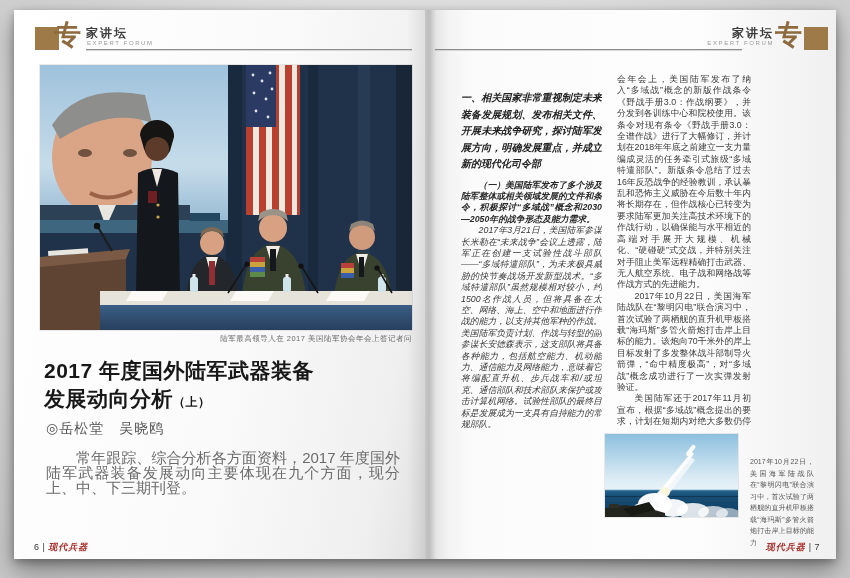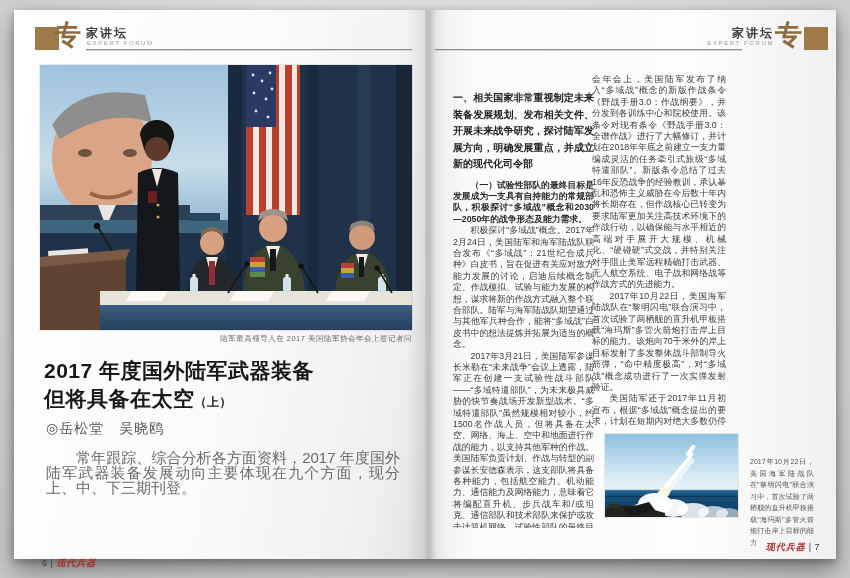--- a/index.html
+++ b/index.html
@@ -44,40 +44,40 @@
     position:absolute; left:30px; top:347px; width:370px;
     font-size:21px; line-height:28px; font-weight:bold; color:#181818; letter-spacing:.5px;
   }
   .title-paren { font-size:12px; font-weight:bold; color:#181818; }
   .authors { position:absolute; left:32px; top:410px; font-size:14px; color:#555; letter-spacing:1px; }
   .abstract {
     position:absolute; left:32px; top:440px; width:354px;
     font-size:15px; line-height:15px; color:#6b6b6b; text-align:justify; text-indent:2em;
   }
   .footer { position:absolute; top:531px; font-size:9px; color:#3a3a3a; letter-spacing:.5px; }
-  .footer-left { left:28px;margin-top:16px; }
+  .footer-left { left:20px; }
   .footer-right { right:16px; }
   .journal-red {
     color:#a8302c; font-weight:bold; font-style:italic;
     font-family:"Liberation Serif","DejaVu Serif",serif; letter-spacing:1px;
   }
 
   
-  .col1 { position:absolute; left:28px; top:80px; width:141px; height:438px; overflow:hidden; }
+  .col1 { position:absolute; left:36px; top:80px; width:141px; height:438px; overflow:hidden;font-style:italic; }
   .section-heading {
     font-size:10px; line-height:16.5px; font-weight:bold; color:#222;
     text-align:justify; margin-bottom:7px;
   }
   .body-par {
     font-size:8.8px; line-height:11.4px; color:#3a3a3a;
     text-align:justify; text-indent:2em;
   }
   .body-par.bold-par { font-weight:bold; color:#2a2a2a; }
   .body-par.no-indent { text-indent:0; }
-  .col2 { position:absolute; left:167px; top:64px; width:134px; height:353px; overflow:hidden; }
+  .col2 { position:absolute; left:192px; top:64px; width:134px; height:353px; overflow:hidden; }
   .missile-photo { position:absolute; left:180px; top:424px; width:133px; height:83px; display:block;
                    box-shadow:0 0 0 1px rgba(0,0,0,.08); }
   .photo-cap-right {
     position:absolute; left:325px; top:446px; width:64px;
     font-size:7px; line-height:11.5px; color:#555; text-align:justify;
   }
 </style>
 </head>
 <body>
 
@@ -210,21 +210,21 @@
           <circle cx="207" cy="199" r="2.6" fill="#111"></circle>
           <line x1="278" y1="228" x2="262" y2="202" stroke="#161616" stroke-width="1.6"></line>
           <circle cx="261" cy="201" r="2.6" fill="#111"></circle>
           <line x1="352" y1="228" x2="338" y2="204" stroke="#161616" stroke-width="1.6"></line>
           <circle cx="337" cy="203" r="2.6" fill="#111"></circle>
         </g>
       </svg>
       <div class="photo-cap-left">陆军最高领导人在 2017 美国陆军协会年会上答记者问</div>
 
       <h1 class="article-title"><span>2017 年度国外陆军武器装备</span><br>
-        <span>但将具备在太空</span><span class="title-paren">（上）</span>
+        <span>发展动向分析</span><span class="title-paren">（上）</span>
       </h1>
       <div class="authors">◎岳松堂　吴晓鸥</div>
       <p class="abstract">常年跟踪、综合分析各方面资料，2017 年度国外陆军武器装备发展动向主要体现在九个方面，现分上、中、下三期刊登。</p>
 
       <div class="footer footer-left">
         <span>6 | </span><span class="journal-red">现代兵器</span>
       </div>
     </div>
 
     <div class="page page-right">
@@ -232,22 +232,21 @@
       <div>
         <div class="accent-square" style="right:8px; top:17px;"></div>
         <div class="zhuan" style="right:34px; top:12px;">专</div>
         <div class="forum-title" style="right:62px; top:15px;">家讲坛</div>
         <div class="forum-sub" style="right:62px; top:30px;">EXPERT FORUM</div>
         <div class="hdr-rule" style="left:10px; right:94px; top:39px;"></div>
       </div>
 
       <div class="col1">
         <h2 class="section-heading">一、相关国家非常重视制定未来装备发展规划、发布相关文件、开展未来战争研究，探讨陆军发展方向，明确发展重点，并成立新的现代化司令部</h2>
-        <p class="body-par bold-par">（一）试验性部队的最终目标是发展成为一支具有自持能力的常规部队，积极探讨“多域战”概念和2030—2050年的战争形态及能力需求。</p>
-        <p class="body-par">积极探讨“多域战”概念。2017年2月24日，美国陆军和海军陆战队联合发布《“多域战”：21世纪合成兵种》白皮书，旨在促进有关应对敌方能力发展的讨论，启迪后续概念制定、作战模拟、试验与能力发展的构想，谋求将新的作战方式融入整个联合部队。陆军与海军陆战队期望通过与其他军兵种合作，能将“多域战”白皮书中的想法提炼并拓展为适当的概念。</p>
+        <p class="body-par bold-par">（一）美国陆军发布了多个涉及陆军整体或相关领域发展的文件和条令，积极探讨“多域战”概念和2030—2050年的战争形态及能力需求。</p>
         <p class="body-par">2017年3月21日，美国陆军参谋长米勒在“未来战争”会议上透露，陆军正在创建一支试验性战斗部队——“多域特遣部队”，为未来极具威胁的快节奏战场开发新型战术。“多域特遣部队”虽然规模相对较小，约1500名作战人员，但将具备在太空、网络、海上、空中和地面进行作战的能力，以支持其他军种的作战。美国陆军负责计划、作战与转型的副参谋长安德森表示，这支部队将具备各种能力，包括航空能力、机动能力、通信能力及网络能力，意味着它将编配直升机、步兵战车和/或坦克、通信部队和技术部队来保护或攻击计算机网络。试验性部队的最终目标是发展成为一支具有自持能力的常规部队。</p>
 
       </div>
 
       <div class="col2">
         <p class="body-par no-indent">会年会上，美国陆军发布了纳入“多域战”概念的新版作战条令《野战手册3.0：作战纲要》，并分发到各训练中心和院校使用。该条令对现有条令《野战手册3.0：全谱作战》进行了大幅修订，并计划在2018年年底之前建立一支力量编成灵活的任务牵引式旅级“多域特遣部队”。新版条令总结了过去16年反恐战争的经验教训，承认暴乱和恐怖主义威胁在今后数十年内将长期存在，但作战核心已转变为要求陆军更加关注高技术环境下的作战行动，以确保能与水平相近的高端对手展开大规模、机械化、“硬碰硬”式交战，并特别关注对手阻止美军远程精确打击武器、无人航空系统、电子战和网络战等作战方式的先进能力。</p>
         <p class="body-par">2017年10月22日，美国海军陆战队在“黎明闪电”联合演习中，首次试验了两栖舰的直升机甲板搭载“海玛斯”多管火箭炮打击岸上目标的能力。该炮向70千米外的岸上目标发射了多发整体战斗部制导火箭弹，“命中精度极高”，对“多域战”概念成功进行了一次实弹发射验证。</p>
         <p class="body-par">美国陆军还于2017年11月初宣布，根据“多域战”概念提出的要求，计划在短期内对绝大多数仍停留在20世纪70年代技术水平的本土30多处虚拟训练设施进行全面升级，以便在陆军全面推广虚拟综合成训练，远期规划是将虚拟综合成训练装备配发至</p>
       </div>
 

